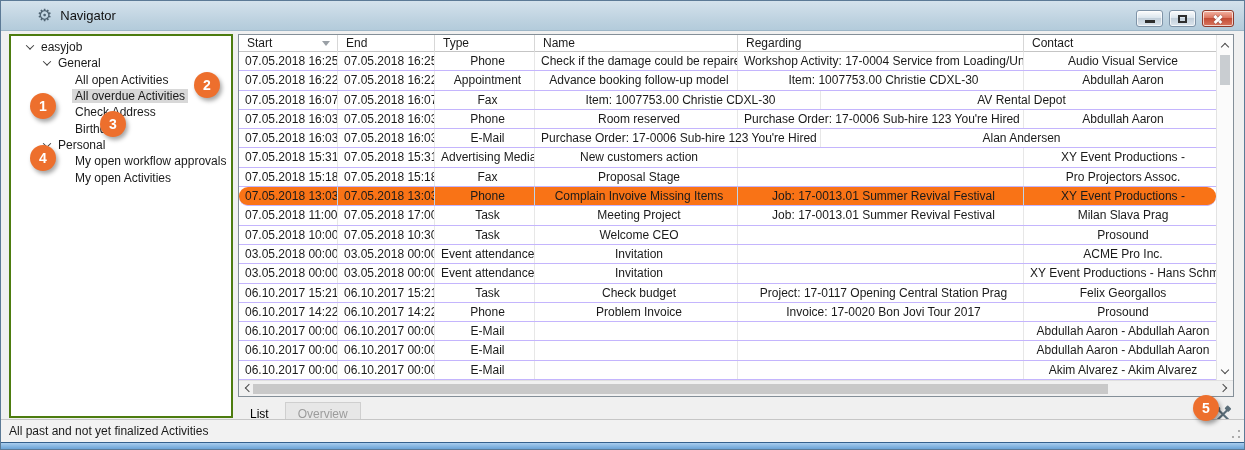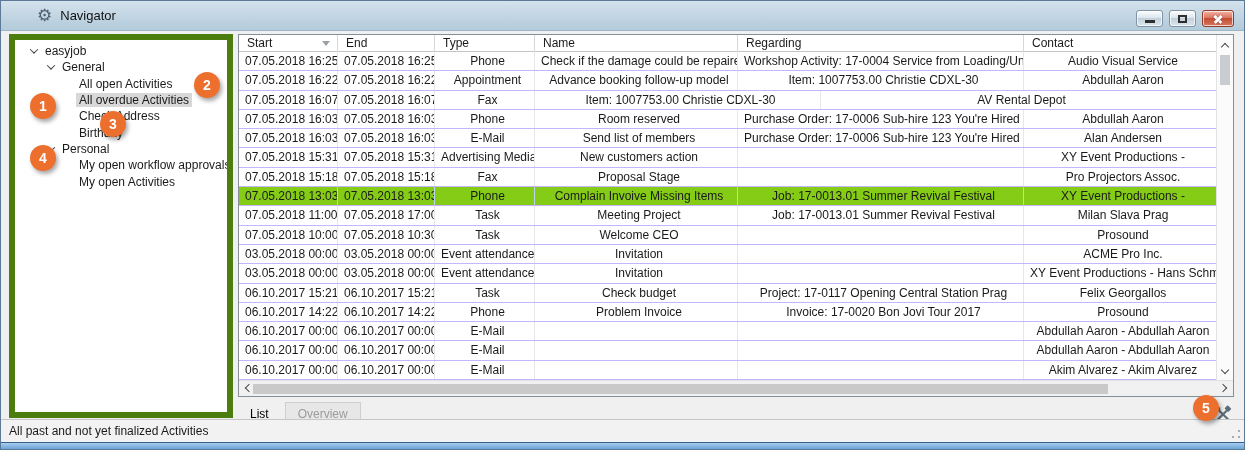--- a/index.html
+++ b/index.html
@@ -46,21 +46,21 @@
     background:linear-gradient(#a9cdee, #6ba3d6);
     border-top:1px solid #35608c;
   }
 
   
   .content { position:absolute; left:4px; right:4px; top:31px; height:389px; background:#f0f0f0; }
 
   
   .tree-panel {
     position:absolute; left:4px; top:2px; width:224px; height:384px;
-    background:#fff; border:6px solid #4d7c0f; overflow:hidden; padding-top:3px;
+    background:#fff; border:2px solid #4d7c0f; overflow:hidden; padding-top:3px;
   }
   .tree-row { height:16.3px; display:flex; align-items:center; white-space:nowrap; }
   .chev-slot { width:17px; display:flex; align-items:center; justify-content:center; flex:none; }
   .chev-down {
     width:6px; height:6px; border-right:1.6px solid #3c3c3c; border-bottom:1.6px solid #3c3c3c;
     transform:rotate(45deg) translate(-1px,-1px);
   }
   .tree-label { padding:0 3px; line-height:14px; }
   .tree-label.selected { background:#d8d8d8; }
 
@@ -78,21 +78,21 @@
     height:17px; line-height:16px; padding-left:8px; border-right:1px solid #d7d7d7;
     white-space:nowrap; overflow:hidden; position:relative; flex:none;
   }
   .sort-arrow {
     position:absolute; right:7px; top:6px; width:0; height:0;
     border-left:4px solid transparent; border-right:4px solid transparent;
     border-top:5px solid #9aa0a6;
   }
   .grid-body { position:absolute; left:0; right:17px; top:17px; height:328px; overflow:hidden; }
   .grow { display:flex; height:19.3px; border-bottom:1px solid #c4b5fd; background:#fff;text-align:center; }
-  .grow.selected { background:#84cc16; }
+  .grow.selected { background:#f97316;border-radius:9px; }
   .grow.selected .cell { border-right-color:#bcd4ec; }
   .cell {
     height:100%; line-height:18.6px; padding-left:6px; border-right:1px solid #e7e7e7;
     white-space:nowrap; overflow:hidden; flex:none;
   }
   .c0 { width:99px; } .c1 { width:97px; } .c2 { width:100px; }
   .c3 { width:203px; } .c4 { width:286px; } .c5 { flex:1 1 auto; border-right:none; }
 
   
   .vscroll {
@@ -256,21 +256,20 @@
               <div class="cell c1">07.05.2018 16:03</div>
               <div class="cell c2">Phone</div>
               <div class="cell c3">Room reserved</div>
               <div class="cell c4">Purchase Order: 17-0006 Sub-hire 123 You're Hired Inc.</div>
               <div class="cell c5">Abdullah Aaron</div>
             </div>
             <div class="grow">
               <div class="cell c0">07.05.2018 16:03</div>
               <div class="cell c1">07.05.2018 16:03</div>
               <div class="cell c2">E-Mail</div>
-              <div class="cell c3">Send list of members</div>
               <div class="cell c4">Purchase Order: 17-0006 Sub-hire 123 You're Hired Inc.</div>
               <div class="cell c5">Alan Andersen</div>
             </div>
             <div class="grow">
               <div class="cell c0">07.05.2018 15:31</div>
               <div class="cell c1">07.05.2018 15:31</div>
               <div class="cell c2">Advertising Media</div>
               <div class="cell c3">New customers action</div>
               <div class="cell c4"></div>
               <div class="cell c5">XY Event Productions -</div>

